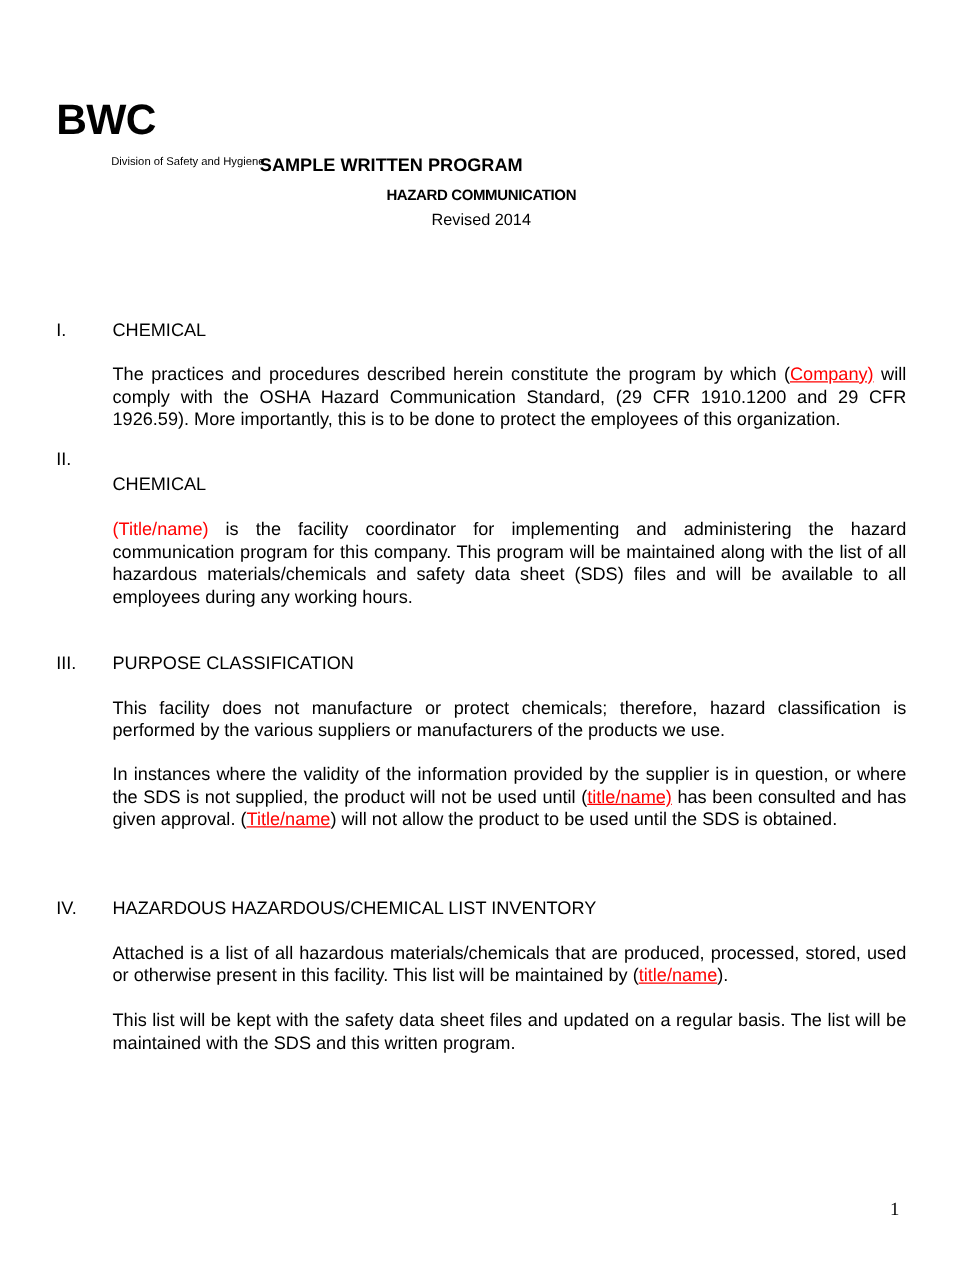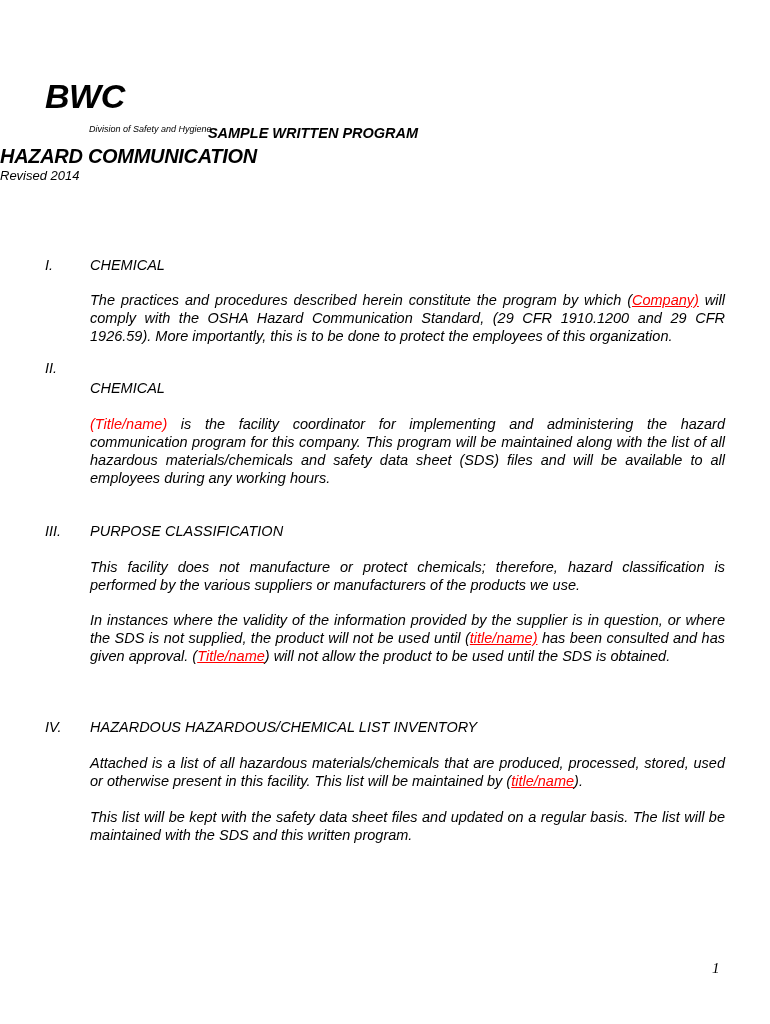--- a/index.html
+++ b/index.html
@@ -8,21 +8,21 @@
       background: #ffffff;
     }
     body {
       width: 770px;
       height: 1024px;
       position: relative;
       overflow: hidden;
       font-family: "Liberation Sans", sans-serif;
       color: #000000;
     }
-    .abs { position: absolute; font-style: italic; }
+    .abs { position: absolute; }
     .logo {
       left: 45px;
       top: 76px;
       font-size: 34px;
       font-weight: bold;
       letter-spacing: -0.5px;
       line-height: 40px;
     }
     .division {
       left: 45px;
@@ -37,29 +37,31 @@
       top: 124px;
       text-align: center;
       font-size: 14.5px;
       font-weight: bold;
       line-height: 18px;
     }
     .main-title {
       left: 0;
       width: 770px;
       top: 144px;
-      font-size: 20px;
+      text-align: center;
+      font-size: 12px;
       font-weight: bold;
       line-height: 24px;
       letter-spacing: -0.3px;
     }
     .revised {
       left: 0;
       width: 770px;
       top: 168px;
+      text-align: center;
       font-size: 13px;
       line-height: 16px;
     }
     .section-num {
       left: 45px;
       font-size: 14.5px;
       line-height: 18px;
     }
     .section-title {
       left: 90px;

